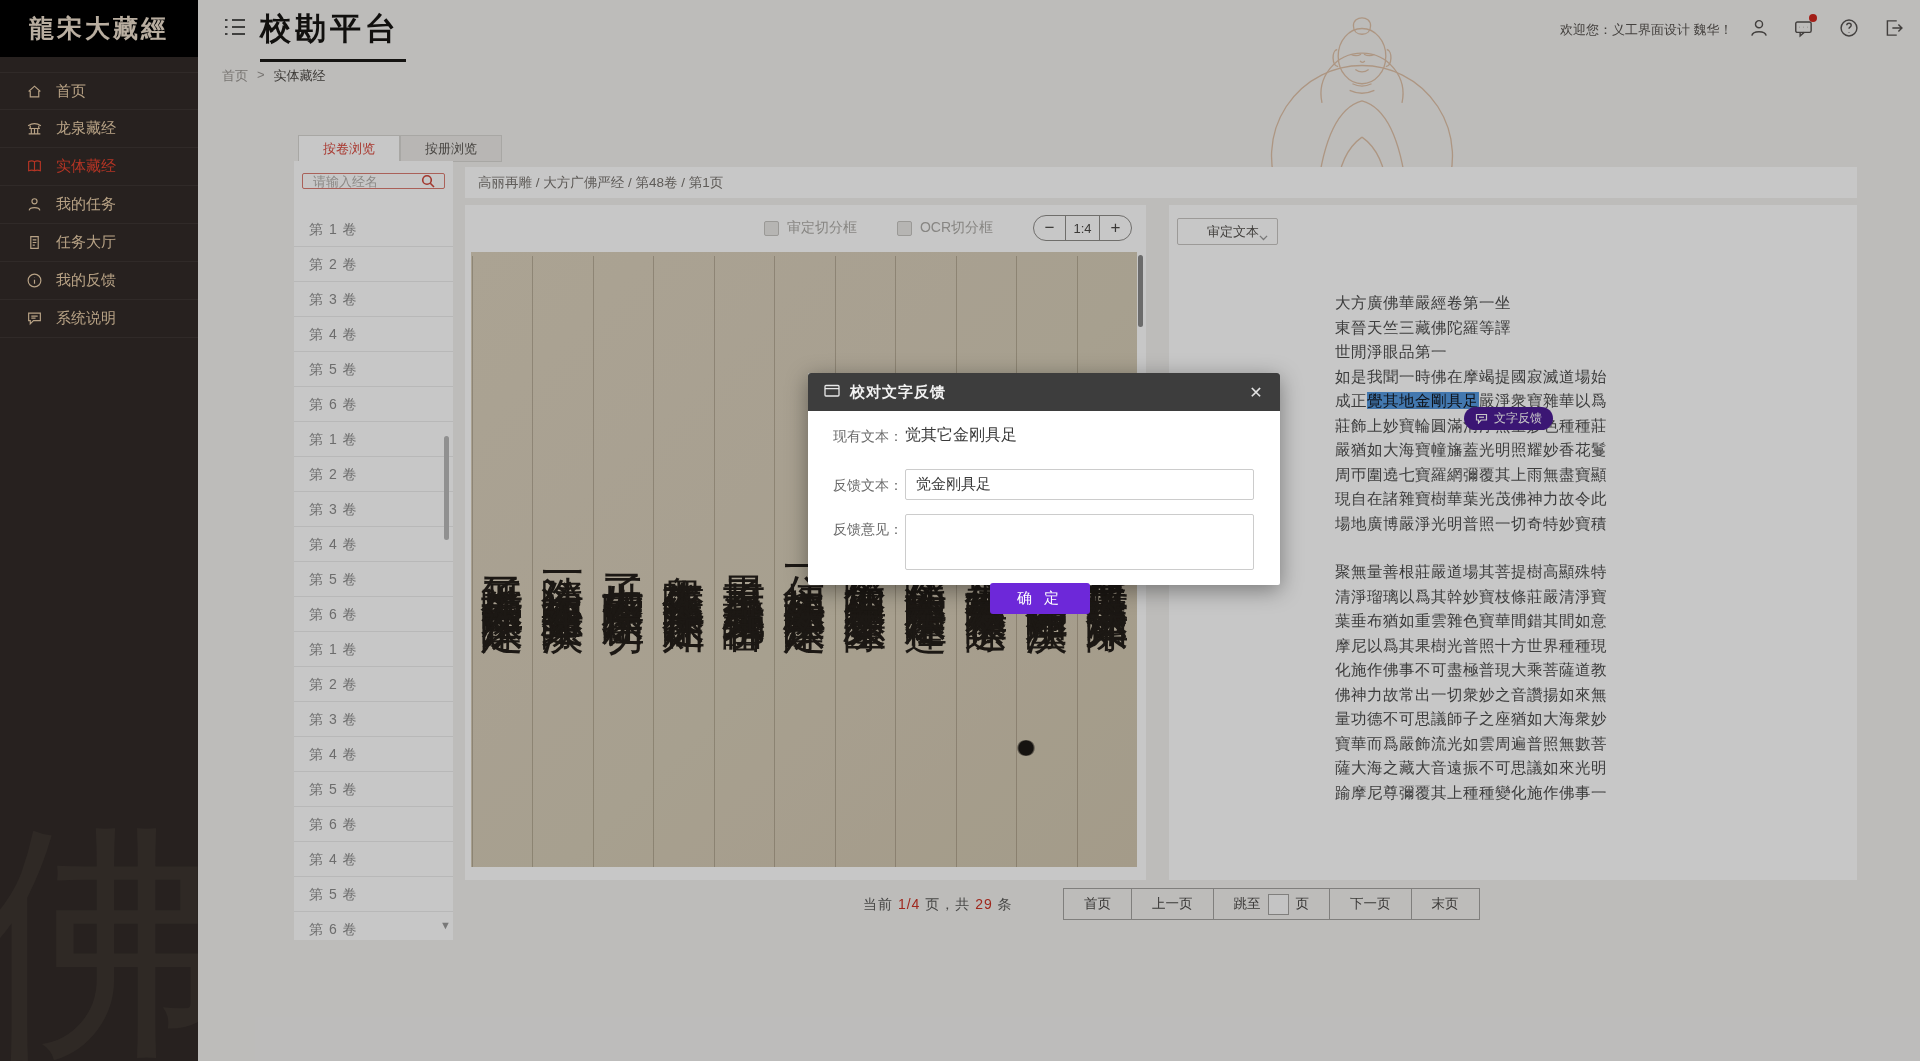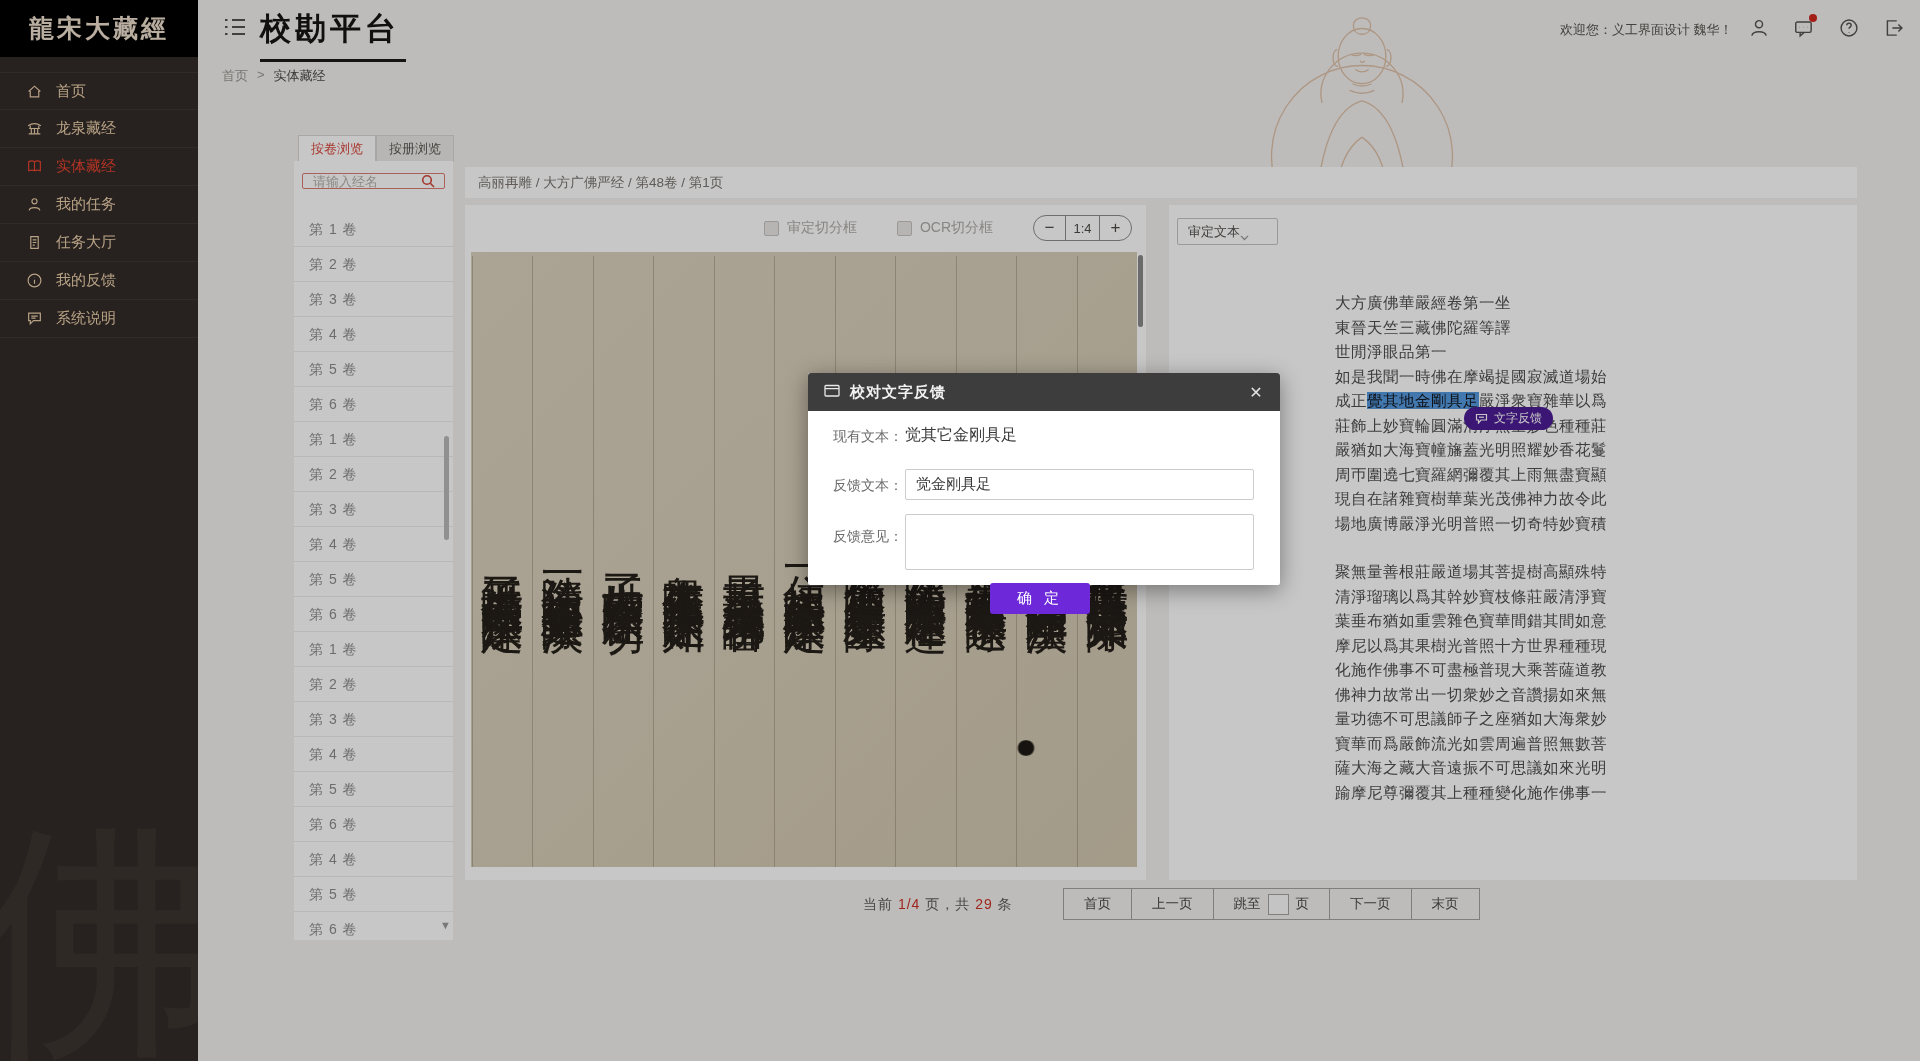--- a/index.html
+++ b/index.html
@@ -33,21 +33,21 @@
   .top-ico { width:22px; height:22px; position:relative; cursor:pointer; }
   .top-ico svg { width:22px; height:22px; stroke:#565250; fill:none; stroke-width:1.3; }
   .badge-dot { position:absolute; right:-2px; top:-3px; width:8px; height:8px; border-radius:50%; background:#d0271e; }
   .top-breadcrumb { position:absolute; left:222px; top:67px; font-size:13px; color:#9a9692; display:flex; gap:9px; }
   .top-breadcrumb .bc-current { color:#4c4844; }
   .buddha-sketch { position:absolute; left:1262px; top:0; opacity:.55; pointer-events:none; }
   .buddha-sketch svg { stroke:#cf9a6e; fill:none; stroke-width:1.4; }
 
   
   .tabs { position:absolute; left:298px; top:135px; display:flex; }
-  .tab { height:27px; display:flex; align-items:center; padding:0 12px; font-size:13px; cursor:pointer;
+  .tab { height:27px; display:flex; align-items:center; padding:0 24px; font-size:13px; cursor:pointer;
          border:1px solid #d8d6d3; background:#eceae7; color:#5c5854; }
   .tab.active { background:#fff; color:#d94a3f; border-bottom:none; }
   .left-panel { position:absolute; left:294px; top:161px; width:159px; height:779px; background:#fff; }
   .search-box { position:absolute; left:8px; top:12px; width:143px; height:16px; border:1px solid #da7d72;
                 border-radius:2px; background:#fff; display:flex; align-items:center; }
   .search-box input { border:none; outline:none; flex:1; min-width:0; padding-left:10px; font-size:13px; color:#444; background:transparent; }
   .search-box input::placeholder { color:#b4b0ac; }
   .search-ico { width:16px; height:16px; margin-right:8px; flex:none; }
   .search-ico svg { stroke:#d0483c; fill:none; stroke-width:1.6; }
   .vol-list { position:absolute; left:0; top:51px; width:159px; height:728px; overflow:hidden; }
@@ -75,21 +75,21 @@
                 display:flex; flex-direction:row-reverse; justify-content:flex-start; padding-top:4px; cursor:grab; }
   .ms-col { width:60.5px; flex:none; writing-mode:vertical-rl; text-orientation:upright;
             font-family:"Liberation Serif","DejaVu Serif",serif; font-size:43px; line-height:60px;
             letter-spacing:3px; color:#241f1a; text-align:center; border-left:1px solid rgba(90,75,55,.28); }
   .ms-blob { position:absolute; border-radius:50%; background:radial-gradient(circle,#1d1915 55%,rgba(29,25,21,0) 72%); }
   .ms-scroll { position:absolute; left:673px; top:50px; width:5px; height:72px; border-radius:3px; background:#8a8a8a; cursor:pointer; }
 
   
   .text-panel { position:absolute; left:1169px; top:205px; width:688px; height:675px; background:#fff; }
   .dropdown { position:absolute; left:8px; top:13px; width:101px; height:27px; border:1px solid #c8c6c3; border-radius:2px;
-              display:flex; align-items:center; justify-content:flex-start; padding:0 9px 0 10px;
+              display:flex; align-items:center; justify-content:flex-end; padding:0 9px 0 10px;
               font-size:13px; color:#565350; background:#fff; cursor:pointer; }
   .chev { width:9px; height:6px; }
   .chev svg { stroke:#9a9a9a; fill:none; stroke-width:1.4; }
   .sutra { position:absolute; left:166px; top:86px; width:330px; font-size:15.5px; line-height:24.5px;
            color:#4f4f4f; letter-spacing:.5px; }
   .sutra .p2 { margin-top:24px; }
   .sel { background:#569ae0; color:#14181f; }
   .fb-tooltip { position:absolute; left:295px; top:202px; height:23px; padding:0 11px; border-radius:12px;
                 background:#4c1d95; color:#fff; font-size:12px; display:flex; align-items:center; gap:6px; cursor:pointer; z-index:8; }
   .fb-tooltip svg { stroke:#fff; fill:none; stroke-width:1.2; }
@@ -401,18 +401,18 @@
             <path d="M1 4.6h14"></path>
           </svg>
       </span>
       <span class="modal-title">校对文字反馈</span>
     </div>
     <span class="modal-close">✕</span>
     <span class="m-label" style="top:55px;">现有文本：</span>
     <span class="m-current">觉其它金刚具足</span>
     <span class="m-label" style="top:104px;">反馈文本：</span>
     <input class="m-input" value="觉金刚具足" style="">
-    <span class="m-label" style="top:155px;text-align:center;">反馈意见：</span>
+    <span class="m-label" style="top:148px;text-align:center;">反馈意见：</span>
     <textarea class="m-textarea" style=""></textarea>
     <button class="m-confirm">确 定</button>
   </div>
 
 </div>
 
 </body></html>

